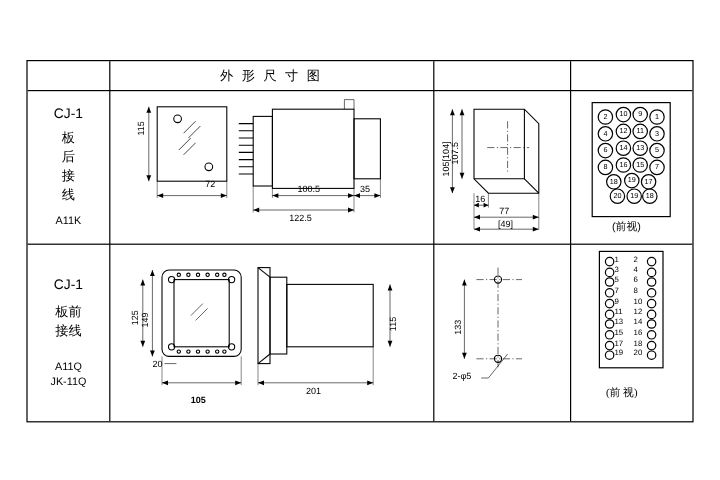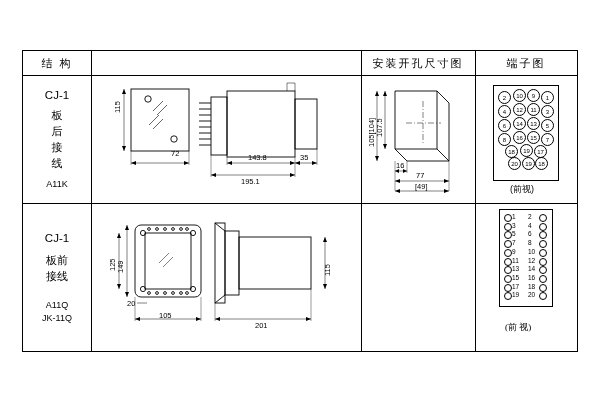--- a/index.html
+++ b/index.html
@@ -23,28 +23,22 @@
 
 <div id="sheet">
 
   <div class="vline" style="left:68px;"></div>
   <div class="vline" style="left:338px;"></div>
   <div class="vline" style="left:452px;"></div>
 
   <div class="hline" style="top:24px;"></div>
   <div class="hline" style="top:152px;"></div>
 
-  <div class="cell-head" style="left:0;top:0;width:68px;height:24px;">
-    <span>结  构</span>
-  </div>
-  <div class="cell-head" style="left:338px;top:0;width:114px;height:24px;">
-    <span>安装开孔尺寸图</span>
-  </div>
-  <div class="cell-head" style="left:452px;top:0;width:102px;height:24px;">
-    <span>端子图</span>
+  <div class="cell-head" style="left:68px;top:0;width:270px;height:24px;">
+    <span>外 形 尺 寸 图</span>
   </div>
 
   <div class="label-col" style="left:0;top:24px;width:68px;height:128px;">
     <div class="big">CJ-1</div>
     <div style="height:4px"></div>
     <div>板</div>
     <div>后</div>
     <div>接</div>
     <div>线</div>
     <div style="height:6px"></div>
@@ -103,22 +97,22 @@
         <path d="M120 100 l5 -2 l0 4 z" fill="#000" stroke="none"></path>
         <path d="M204 100 l-5 -2 l0 4 z" fill="#000" stroke="none"></path>
         <line x1="120" y1="80" x2="120" y2="102" stroke-width="0.4"></line>
         <line x1="204" y1="82" x2="204" y2="102" stroke-width="0.4"></line>
         <line x1="226" y1="74" x2="226" y2="90" stroke-width="0.4"></line>
         <line x1="136" y1="82" x2="136" y2="90" stroke-width="0.4"></line>
       </g>
     </svg>
     <div class="dim" style="left:22px;top:38px;transform:rotate(-90deg);transform-origin:left top;"><span>115</span></div>
     <div class="dim" style="left:62px;top:74px;margin-left:18px;"><span>72</span></div>
-    <div class="dim" style="left:157px;top:78px;"><span>143.8</span></div>
-    <div class="dim" style="left:150px;top:102px;"><span>195.1</span></div>
+    <div class="dim" style="left:157px;top:78px;"><span>100.5</span></div>
+    <div class="dim" style="left:150px;top:102px;"><span>122.5</span></div>
     <div class="dim" style="left:209px;top:78px;"><span>35</span></div>
   </div>
 
   <div style="position:absolute;left:338px;top:24px;width:114px;height:128px;overflow:hidden;">
     <svg width="114" height="128">
       <g stroke="#000" fill="none" stroke-width="0.9">
         <path d="M34 16 L34 74 L46 86 L88 86 L88 28 L76 16 Z"></path>
         <path d="M34 74 L76 74 L76 16"></path>
         <path d="M76 74 L88 86"></path>
 
@@ -296,25 +290,45 @@
         <line x1="124" y1="116" x2="220" y2="116" stroke-width="0.5"></line>
         <path d="M124 116 l5 -2 l0 4 z" fill="#000" stroke="none"></path>
         <path d="M220 116 l-5 -2 l0 4 z" fill="#000" stroke="none"></path>
         <line x1="124" y1="100" x2="124" y2="118" stroke-width="0.4"></line>
         <line x1="220" y1="86" x2="220" y2="118" stroke-width="0.4"></line>
       </g>
     </svg>
     <div class="dim" style="left:25px;top:70px;transform:rotate(-90deg);transform-origin:left top;"><span>149</span></div>
     <div class="dim" style="left:17px;top:68px;transform:rotate(-90deg);transform-origin:left top;"><span>125</span></div>
     <div class="dim" style="left:36px;top:96px;"><span>20</span></div>
-    <div class="dim" style="left:68px;top:108px;"><span>105</span></div>
+    <div class="dim" style="left:68px;top:126px;font-weight:bold;"><span>105</span></div>
     <div class="dim" style="left:164px;top:118px;"><span>201</span></div>
     <div class="dim" style="left:232px;top:73px;transform:rotate(-90deg);transform-origin:left top;"><span>115</span></div>
   </div>
 
+  <div style="position:absolute;left:338px;top:152px;width:114px;height:149px;overflow:hidden;">
+    <svg width="114" height="149">
+      <g stroke="#000" fill="none" stroke-width="0.9">
+        <line x1="54" y1="20" x2="54" y2="104" stroke-width="0.5" stroke-dasharray="6 2 1 2"></line>
+        <line x1="36" y1="30" x2="74" y2="30" stroke-width="0.5" stroke-dasharray="6 2 1 2"></line>
+        <line x1="36" y1="96" x2="74" y2="96" stroke-width="0.5" stroke-dasharray="6 2 1 2"></line>
+        <circle cx="54" cy="30" r="3"></circle>
+        <circle cx="54" cy="96" r="3"></circle>
+
+        <line x1="26" y1="30" x2="26" y2="96" stroke-width="0.5"></line>
+        <path d="M26 30 l-2 5 l4 0 z" fill="#000" stroke="none"></path>
+        <path d="M26 96 l-2 -5 l4 0 z" fill="#000" stroke="none"></path>
+
+        <line x1="46" y1="112" x2="62" y2="92" stroke-width="0.5"></line>
+        <line x1="40" y1="112" x2="46" y2="112" stroke-width="0.5"></line>
+      </g>
+    </svg>
+    <div class="dim" style="left:16px;top:76px;transform:rotate(-90deg);transform-origin:left top;"><span>133</span></div>
+    <div class="dim" style="left:16px;top:106px;"><span>2-φ5</span></div>
+  </div>
 
   <div style="position:absolute;left:452px;top:152px;width:102px;height:149px;">
     <div class="term-box" style="left:24px;top:6px;width:52px;height:96px;"></div>
     <div id="pairs" style="position:absolute;left:24px;top:6px;width:52px;height:96px;">
         <div class="circ" style="left: 5px; top: 5px; width: 6px; height: 6px;"></div>
         <div class="rowlabel" style="position: absolute; left: 13px; top: 4px;">1</div>
         <div class="rowlabel" style="position: absolute; left: 29px; top: 4px;">2</div>
         <div class="circ" style="left: 40px; top: 5px; width: 6px; height: 6px;"></div>
         <div class="circ" style="left: 5px; top: 13.7px; width: 6px; height: 6px;"></div>
         <div class="rowlabel" style="position: absolute; left: 13px; top: 12.7px;">3</div>

